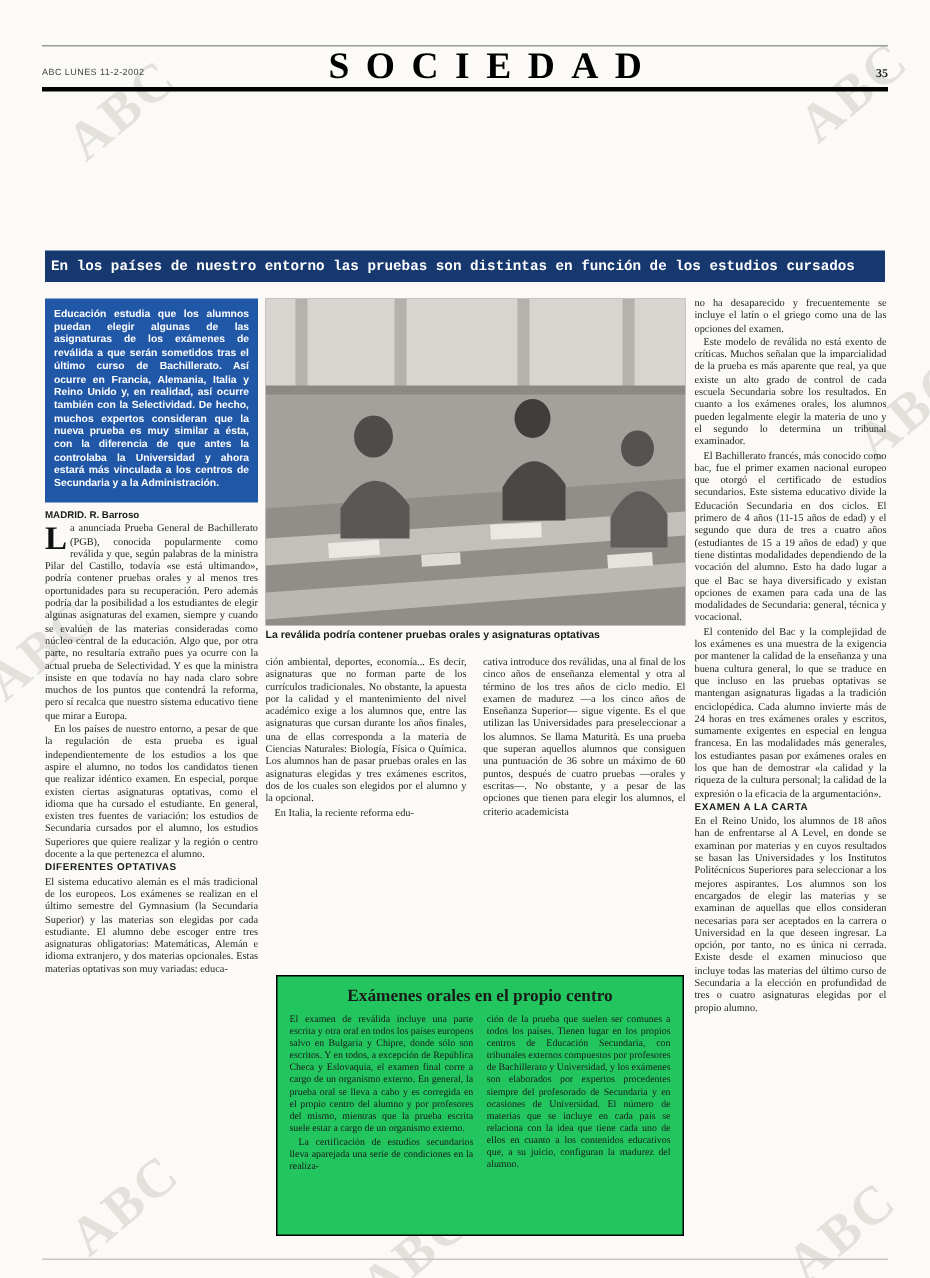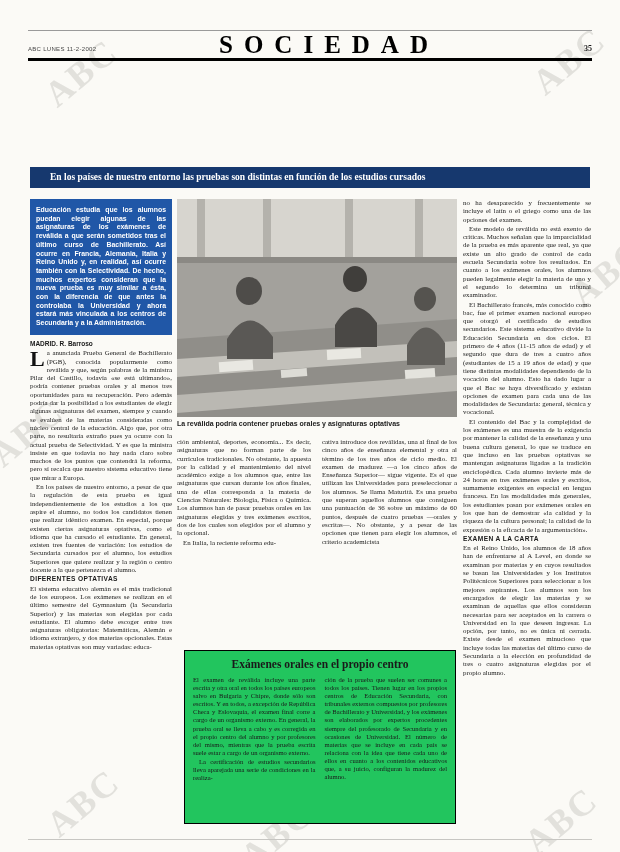--- a/index.html
+++ b/index.html
@@ -23,22 +23,22 @@
   .rule-thick { position:absolute; top:58px; left:28px; right:28px; border-top:3px solid #000; }
 
   
   .headline {
     position:absolute; top:88px; left:40px; right:40px; text-align:center;
     font-size:23px; line-height:31px; font-weight:bold; color:var(--headline,#1d4fa5);
   }
   .subheadline-bar {
     position:absolute; top:167px; left:30px; right:30px; height:21px;
     background:var(--bar_bg,#16386e); color:#fff;
-    font-family:Liberation Serif, serif; font-weight:bold; font-size:9.5px;
-    line-height:21px; padding-left:20px; box-sizing:border-box;
+    font-family:Liberation Mono, monospace; font-weight:bold; font-size:9.5px;
+    line-height:21px; padding-left:4px; box-sizing:border-box;
     white-space:nowrap; overflow:hidden;
   }
 
   
   .lead-box {
     position:absolute; top:199px; left:30px; width:142px; box-sizing:border-box;
     background:var(--lead_bg,#2057a7); color:#fff; padding:7px 6px;
     font-family:"Liberation Sans",sans-serif; font-weight:bold;
     font-size:6.9px; line-height:8.7px; text-align:justify;
   }

